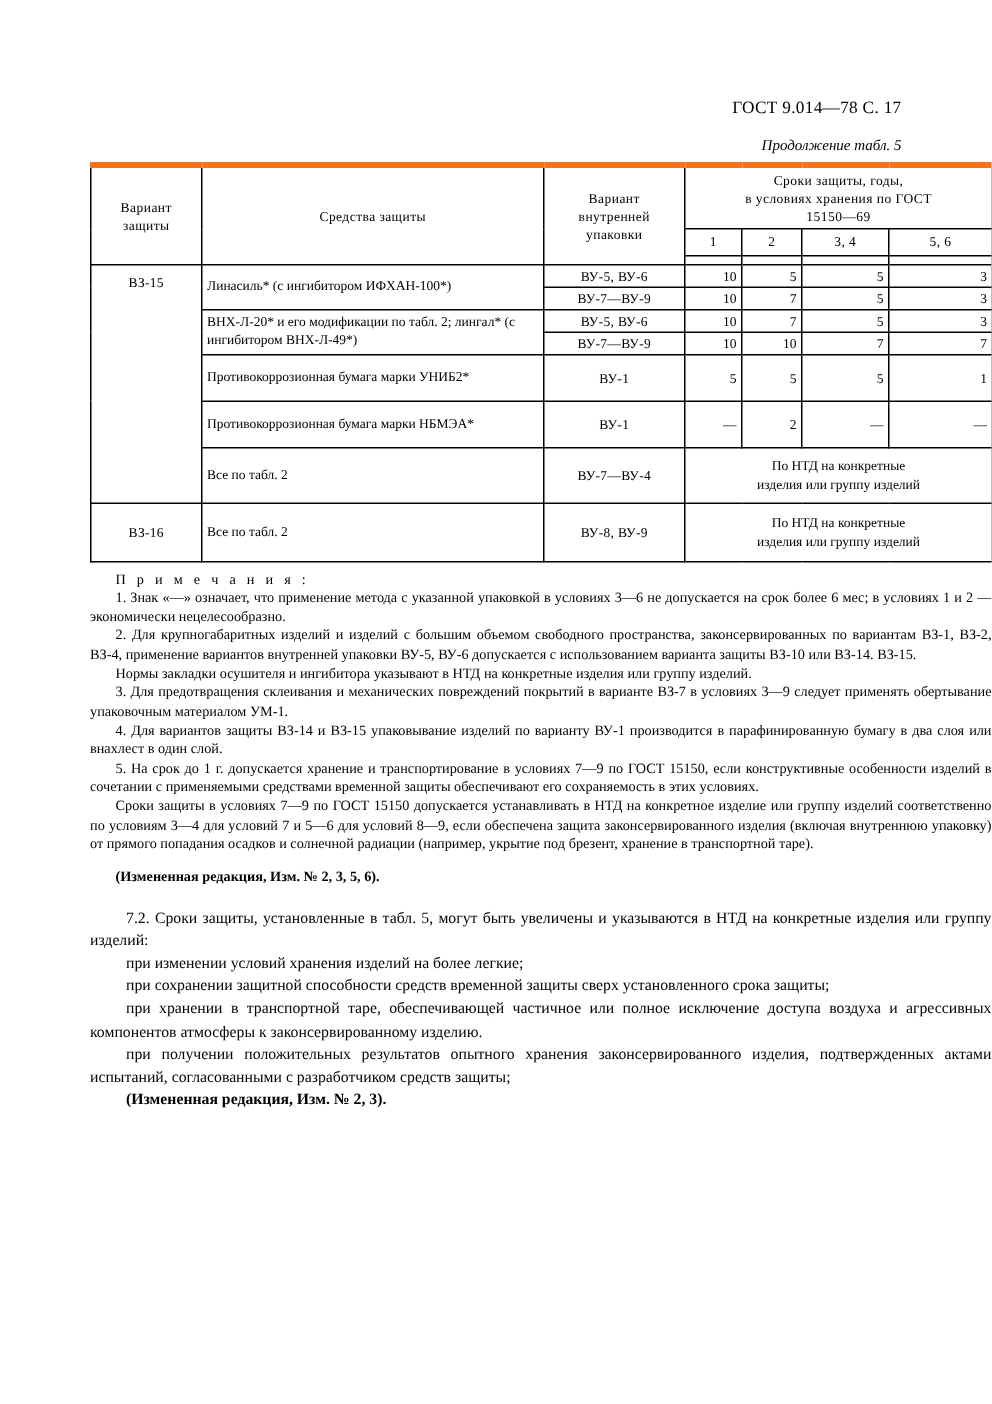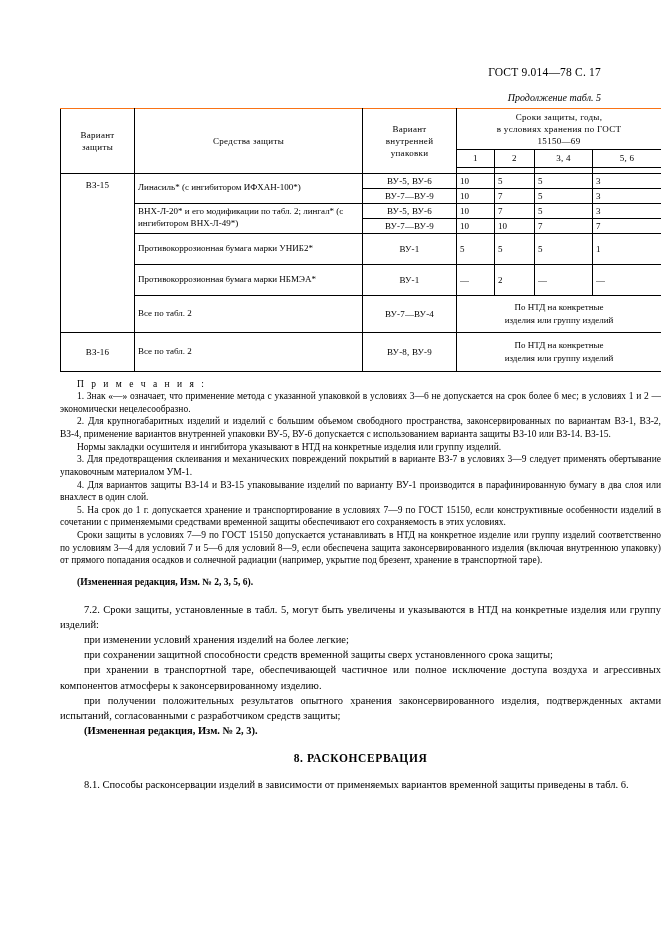--- a/index.html
+++ b/index.html
@@ -44,21 +44,21 @@
     table-layout: fixed;
   }
   table.main td, table.main th {
     border: 1px solid #000;
     font-size: 9px;
     padding: 2px 3px;
     vertical-align: middle;
     font-weight: normal;
   }
   table.main .outer-top td {
-    border-top: 1px solid #f97316;
+    border-top: 4px solid #f97316;
   }
   .hdr-cell {
     text-align: center;
     font-size: 8.6px;
     line-height: 1.35;
     letter-spacing: 0.3px;
   }
   .means-text {
     font-size: 9.3px;
     line-height: 1.3;
@@ -72,21 +72,21 @@
     text-align: center;
     letter-spacing: 0.2px;
   }
   .inner-cell {
     font-size: 9.3px;
     text-align: center;
     letter-spacing: 0.2px;
   }
   .term-cell {
     font-size: 9.3px;
-    text-align: left;
+    text-align: right;
   }
   .ntd-cell {
     font-size: 9.2px;
     text-align: center;
     line-height: 1.35;
   }
   .notes {
     margin-left: 30px;
     width: 601px;
     margin-top: 6px;
@@ -266,21 +266,17 @@
     <p>7.2. Сроки защиты, установленные в табл. 5, могут быть увеличены и указываются в НТД на конкретные изделия или группу изделий:</p>
     <p>при изменении условий хранения изделий на более легкие;</p>
     <p>при сохранении защитной способности средств временной защиты сверх установленного срока защиты;</p>
     <p>при хранении в транспортной таре, обеспечивающей частичное или полное исключение доступа воздуха и агрессивных компонентов атмосферы к законсервированному изделию.</p>
     <p>при получении положительных результатов опытного хранения законсервированного изделия, подтвержденных актами испытаний, согласованными с разработчиком средств защиты;</p>
     <p class="bold">(Измененная редакция, Изм. № 2, 3).</p>
   </div>
 
   <div class="spacer-md"></div>
 
-  <div class="section-title">8. РАСКОНСЕРВАЦИЯ</div>
 
   <div class="spacer-md"></div>
 
-  <div class="body-text">
-    <p>8.1. Способы расконсервации изделий в зависимости от применяемых вариантов временной защиты приведены в табл. 6.</p>
-  </div>
 
 </div>
 
 </body></html>

